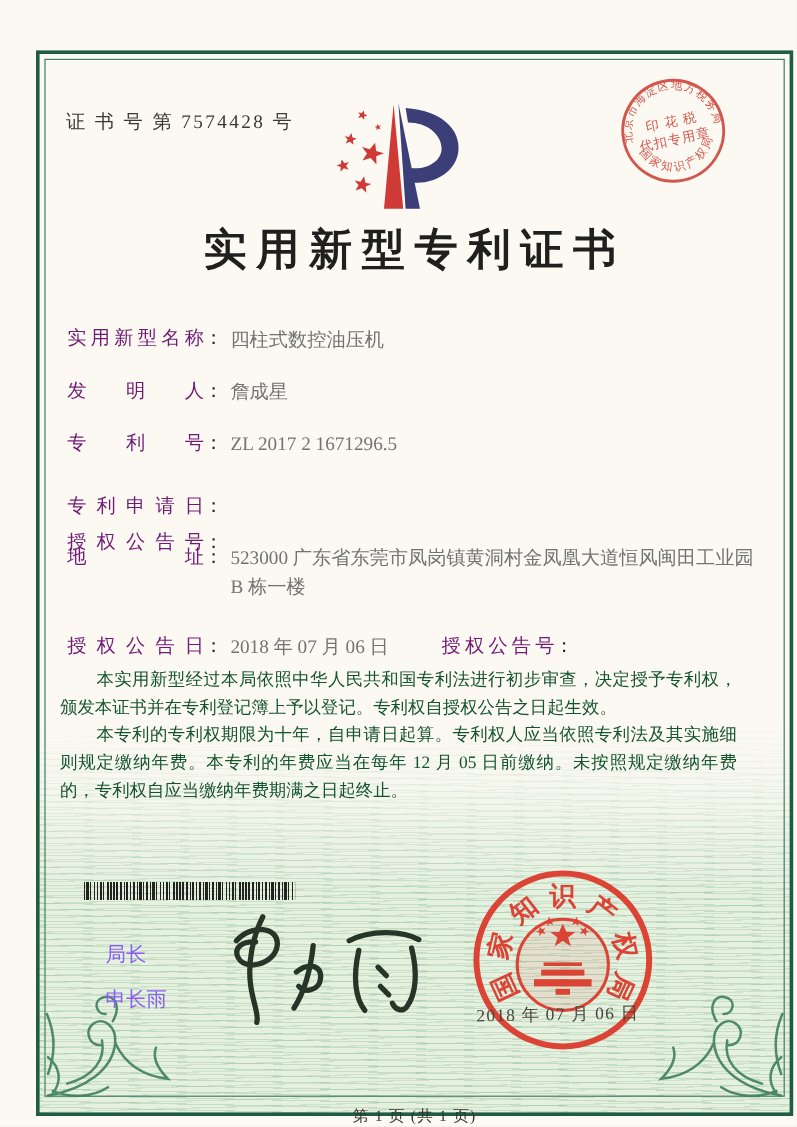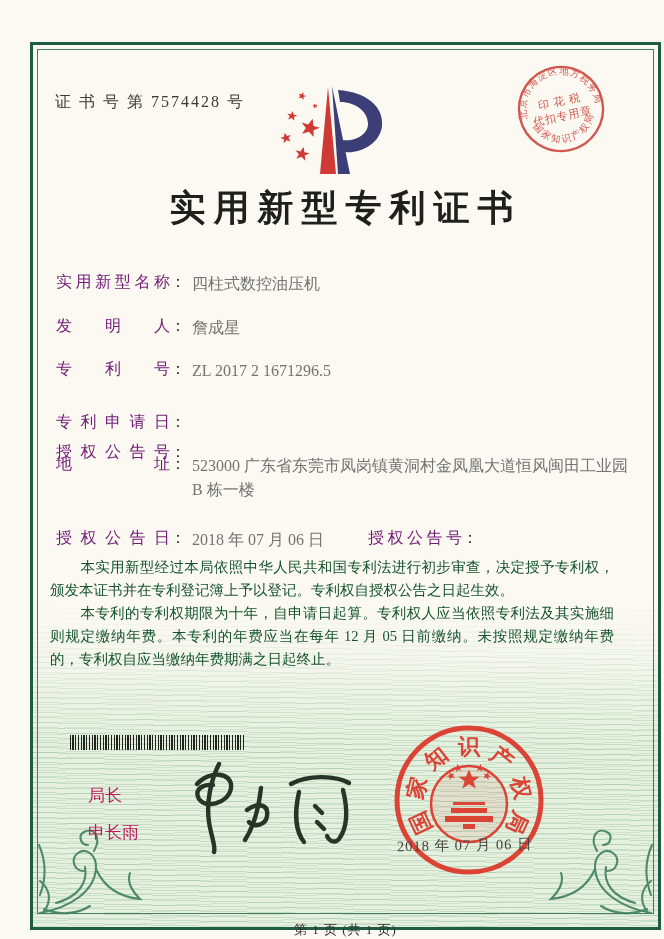--- a/index.html
+++ b/index.html
@@ -58,21 +58,21 @@
   }
   .paragraphs p{ margin:0; text-indent:2.1em; }
   .barcode{
     position:absolute; left:70px; top:735px; width:176px; height:15px; z-index:3;
     background:repeating-linear-gradient(90deg,
       #22221f 0 1px, transparent 1px 2px,
       #22221f 2px 4px, transparent 4px 5px,
       #22221f 5px 6px, transparent 6px 8px,
       #22221f 8px 9.5px, transparent 9.5px 11px);
   }
-  .officer{ position:absolute; left:88px; top:784px; z-index:3; font-size:17px; color:#be185d;}
+  .officer{ position:absolute; left:88px; top:784px; z-index:3; font-size:17px; color:#8b5cf6;}
   .officer div{ margin-bottom:14px; }
   .signature{ position:absolute; left:185px; top:750px; z-index:3; }
   .seal{ position:absolute; left:387px; top:718px; z-index:3; opacity:.93; }
   .seal-date{
     position:absolute; left:397px; top:836px; z-index:4;
     font-size:14.5px; letter-spacing:1px; color:#474340; transform:rotate(-1deg);
   }
   .footer{
     position:absolute; left:0; top:921px; width:100%; z-index:3;
     text-align:center; font-size:13px; color:#33332f; letter-spacing:1px;

